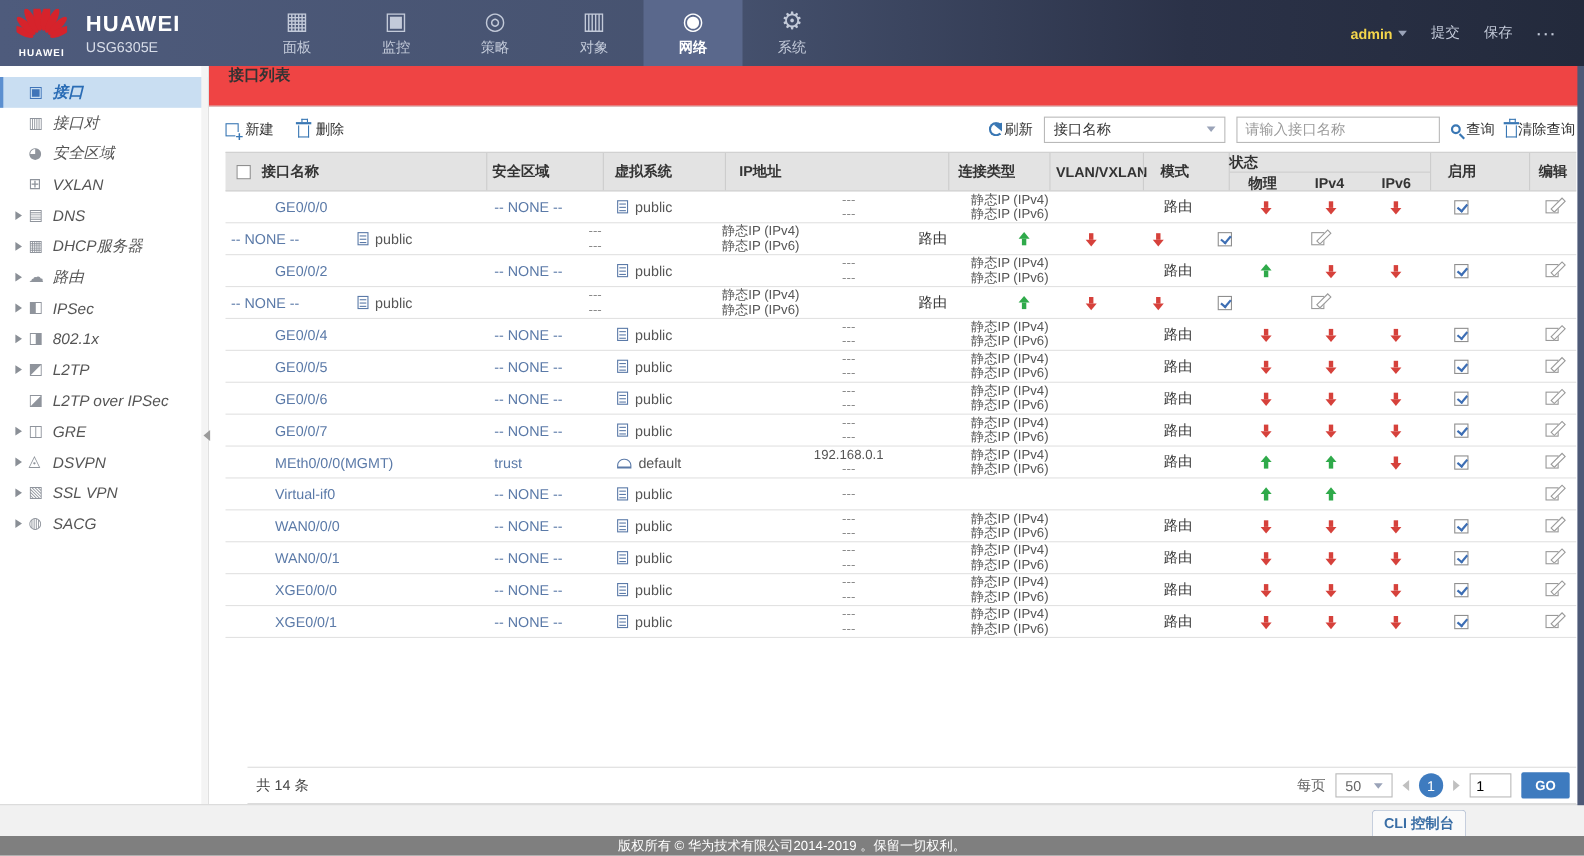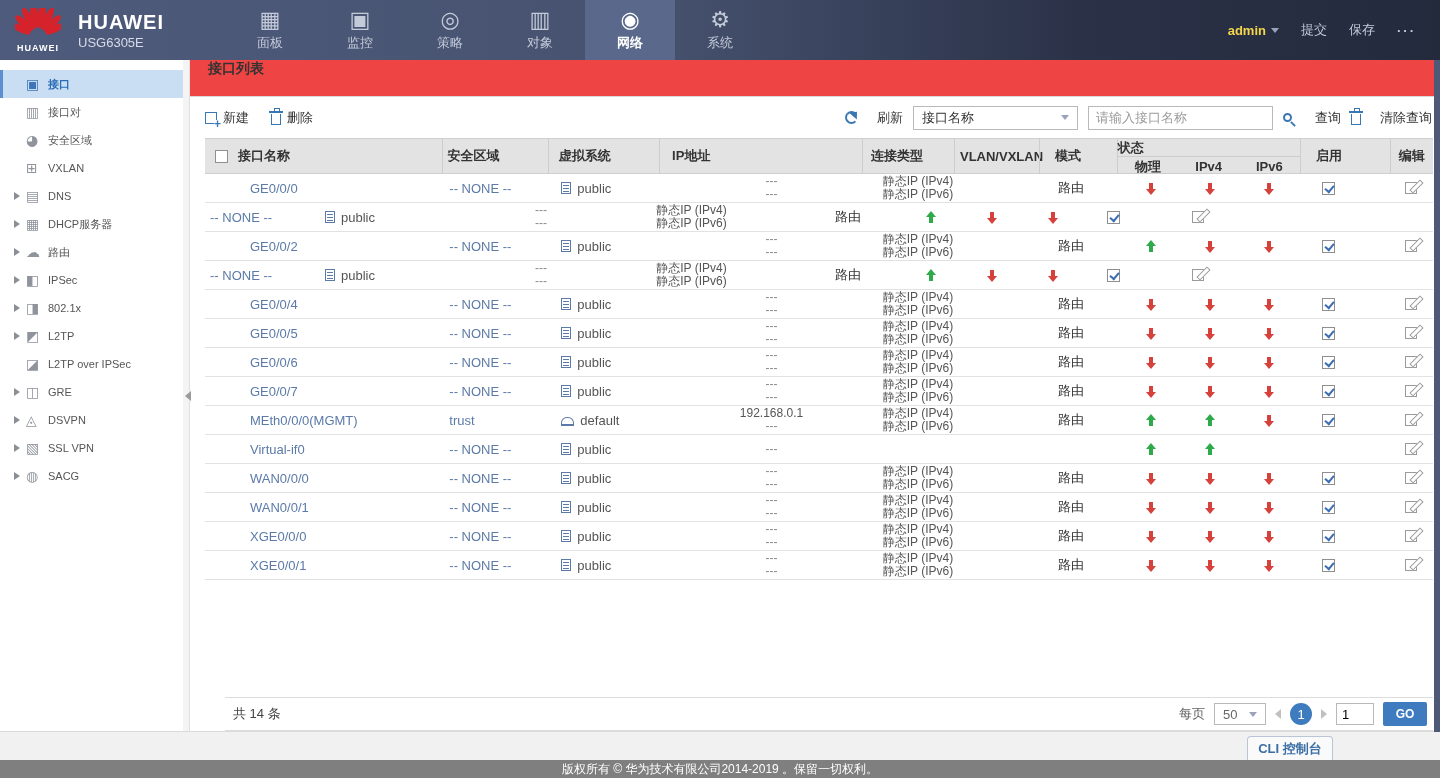--- a/index.html
+++ b/index.html
@@ -28,37 +28,37 @@
   .caret-down { width:0; height:0; border-left:4px solid transparent; border-right:4px solid transparent; border-top:5px solid #9aa3b8; display:inline-block; }
   .nav-link { cursor:pointer; }
   .nav-more { letter-spacing:2px; cursor:pointer; font-weight:bold; }
 
   
   .sidebar { position:absolute; left:0; top:60px; width:190px; bottom:45px; background:#fff; border-right:1px solid #e0e0e0; padding-top:10px; }
   .side-item { height:28px; display:flex; align-items:center; cursor:pointer; position:relative; padding-left:14px; color:#555; }
   .side-item .exp { width:12px; font-size:0; }
   .side-item .exp .tri { width:0; height:0; border-top:4px solid transparent; border-bottom:4px solid transparent; border-left:6px solid #8a8f96; display:inline-block; }
   .side-item .s-glyph { width:22px; color:#8f949c; font-size:14px; font-family:"DejaVu Sans",sans-serif; text-align:left; }
-  .side-item .s-label { font-size:11px; }
+  .side-item .s-label { font-size:14px;font-style:italic; }
   .side-item.selected { background:#c9def2; border-left:3px solid #5b8fd0; padding-left:11px; }
   .side-item.selected .s-label { color:#2a6cb5; font-weight:bold; }
   .side-item.selected .s-glyph { color:#3f74b8; }
   .side-scroll { position:absolute; right:0; top:0; bottom:0; width:6px; background:#f4f4f4; }
   .collapse-handle { position:absolute; left:185px; top:388px; width:8px; height:16px; cursor:pointer; z-index:5; }
   .collapse-handle .tri-l { width:0; height:0; border-top:5px solid transparent; border-bottom:5px solid transparent; border-right:6px solid #9b9b9b; display:inline-block; margin-top:3px; }
 
   
   .main { position:absolute; left:190px; top:60px; right:0; bottom:47px; background:#fff; }
   .title-bar { height:37px; background:#ef4444; border-bottom:1px solid #d8d8d8; display:flex; align-items:flex-start; padding-left:18px; }
   .page-title { font-weight:bold; font-size:14px; color:#333; }
 
   .toolbar { height:41px; display:flex; align-items:center; padding:0 8px 0 15px; }
   .tool-btn { display:flex; align-items:center; gap:6px; margin-right:22px; cursor:pointer; color:#333; }
   .toolbar-right { margin-left:auto; display:flex; align-items:center; gap:10px; }
-  .tool-link { display:flex; align-items:center; gap:19px; cursor:pointer; }
+  .tool-link { display:flex; align-items:center; gap:1px; cursor:pointer; }
 
   
   .ic-new { width:12px; height:12px; border:1px solid #3977b4; position:relative; display:inline-block; }
   .ic-new::after { content:"+"; position:absolute; right:-5px; bottom:-6px; color:#3977b4; background:#fff; font-size:12px; font-weight:bold; line-height:9px; }
   .ic-trash { width:10px; height:11px; border:1px solid #3977b4; border-top:none; position:relative; display:inline-block; margin-top:4px; }
   .ic-trash::before { content:""; position:absolute; top:-3px; left:-3px; width:14px; height:2px; background:#3977b4; }
   .ic-trash::after { content:""; position:absolute; top:-6px; left:2px; width:4px; height:2px; border:1px solid #3977b4; border-bottom:none; }
   .ic-refresh { width:13px; height:13px; border:2px solid #3977b4; border-radius:50%; border-right-color:transparent; position:relative; display:inline-block; }
   .ic-refresh::after { content:""; position:absolute; right:-4px; top:-2px; border-left:5px solid transparent; border-right:5px solid transparent; border-bottom:6px solid #3977b4; transform:rotate(40deg); }
   .ic-search { width:9px; height:9px; border:2px solid #3977b4; border-radius:50%; position:relative; display:inline-block; margin-right:4px; }

